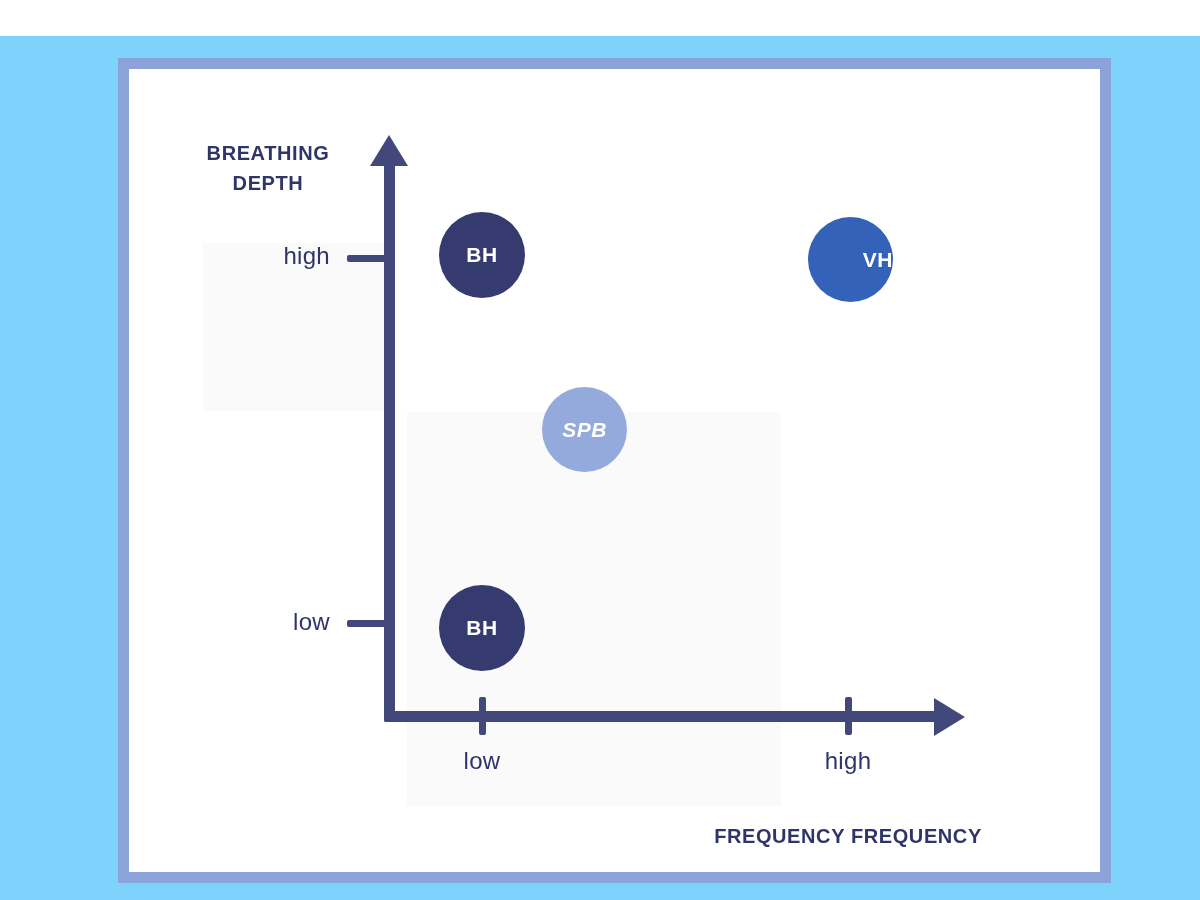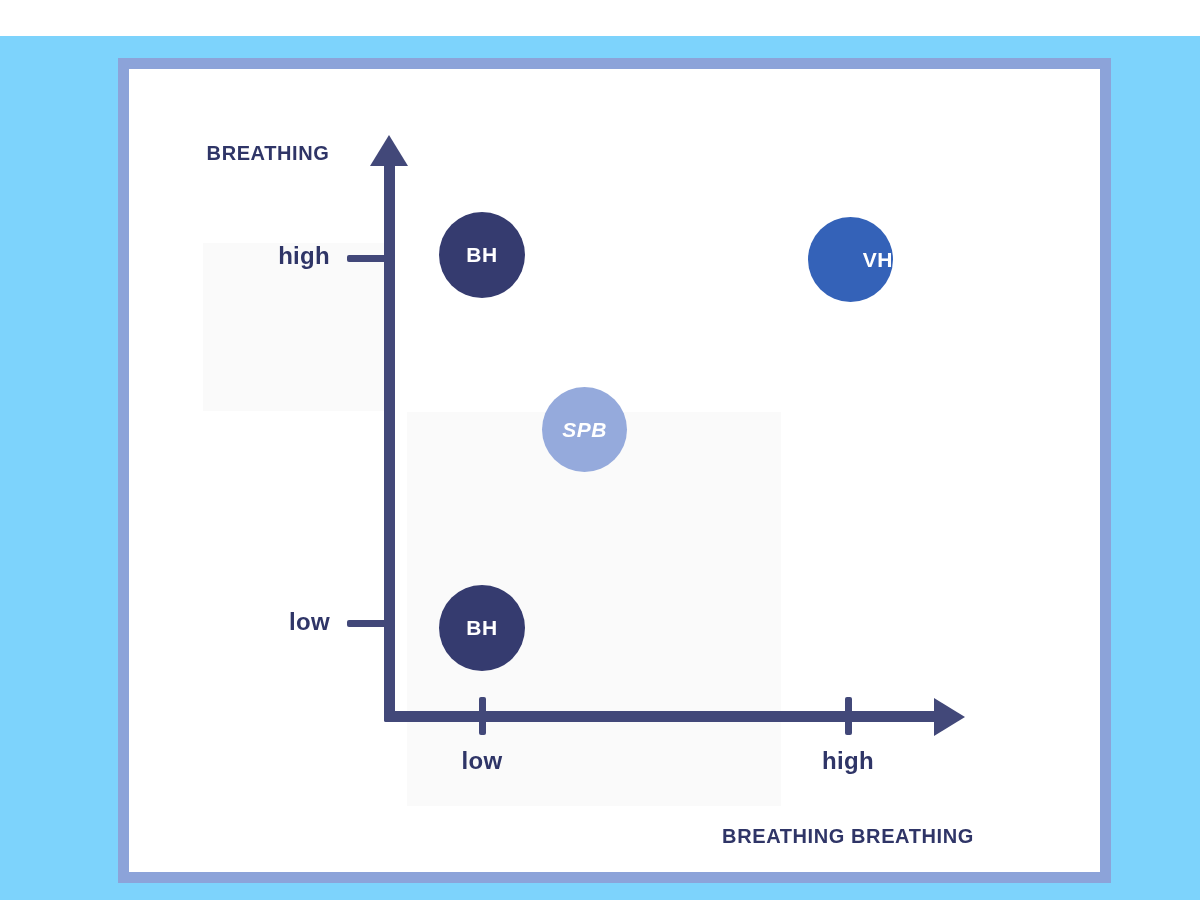--- a/index.html
+++ b/index.html
@@ -36,21 +36,21 @@
   .tick-y-low{left:347px;top:584px;width:48px;height:7px;}
   .tick-x-low{left:479px;top:661px;width:7px;height:38px;}
   .tick-x-high{left:845px;top:661px;width:7px;height:38px;}
   .axis-title{
     position:absolute;color:#2F3567;font-weight:bold;font-size:20px;
     letter-spacing:0.6px;text-align:center;line-height:30px;
   }
   .y-axis-title{left:180px;top:102px;width:176px;}
   .x-axis-title{left:618px;top:785px;width:460px;}
   .tick-label{
-    position:absolute;color:#2F3567;font-weight:bold;font-size:24px;
+    position:absolute;color:#2F3567;font-weight:normal;font-size:24px;
     letter-spacing:0.3px;
   }
   .lab-y-high{left:210px;top:206px;width:120px;text-align:right;}
   .lab-y-low{left:210px;top:572px;width:120px;text-align:right;}
   .lab-x-low{left:422px;top:711px;width:120px;text-align:center;}
   .lab-x-high{left:788px;top:711px;width:120px;text-align:center;}
   .bubble{
     position:absolute;border-radius:50%;
     display:flex;align-items:center;justify-content:center;
     color:#ffffff;font-weight:bold;font-size:21px;letter-spacing:0.5px;
@@ -76,22 +76,23 @@
   <div class="axis-line x-axis-line"></div>
   <div class="arrow-right"></div>
 
   <div class="tick tick-y-high"></div>
   <div class="tick tick-y-low"></div>
   <div class="tick tick-x-low"></div>
   <div class="tick tick-x-high"></div>
 
   <div class="axis-title y-axis-title">
     <div>BREATHING</div>
+    <div>DEPTH</div>
   </div>
-  <div class="axis-title x-axis-title">BREATHING BREATHING</div>
+  <div class="axis-title x-axis-title">FREQUENCY FREQUENCY</div>
 
   <div class="tick-label lab-y-high">high</div>
   <div class="tick-label lab-y-low">low</div>
   <div class="tick-label lab-x-low">low</div>
   <div class="tick-label lab-x-high">high</div>
 
   <div class="bubble bubble-bh-top" style="background-color: rgb(53, 59, 111);">
     <span>BH</span>
   </div>
   <div class="bubble bubble-vh" style="background-color: rgb(52, 98, 184); justify-content: flex-end;">

